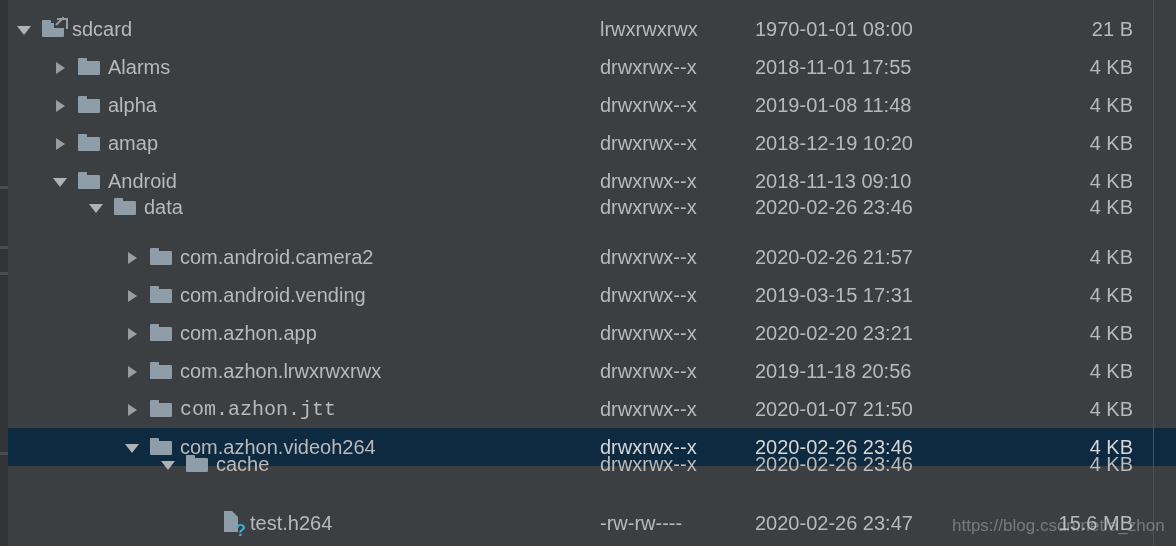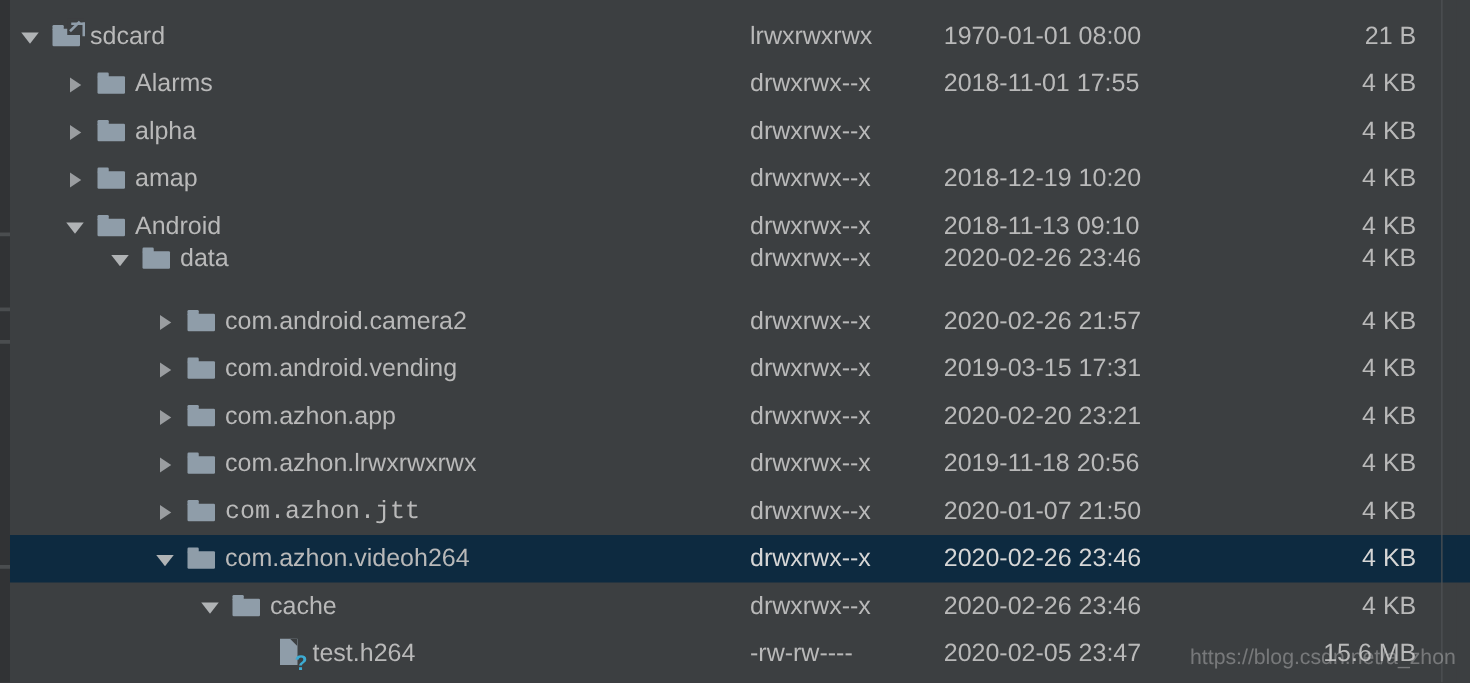--- a/index.html
+++ b/index.html
@@ -182,20 +182,21 @@
         <div class="date-cell cell">2018-11-01 17:55</div>
         <div class="size-cell cell">4 KB</div>
       </div>
       <div class="row" style="top: 86px;">
         <div class="name-cell" style="padding-left: 44px;">
           <span class="twisty collapsed"></span>
           <span class="icon folder"></span>
           <span class="name-text">alpha</span>
         </div>
         <div class="perm-cell cell">drwxrwx--x</div>
+        <div class="date-cell cell">2019-01-08 11:48</div>
         <div class="size-cell cell">4 KB</div>
       </div>
       <div class="row" style="top: 124px;">
         <div class="name-cell" style="padding-left: 44px;">
           <span class="twisty collapsed"></span>
           <span class="icon folder"></span>
           <span class="name-text">amap</span>
         </div>
         <div class="perm-cell cell">drwxrwx--x</div>
         <div class="date-cell cell">2018-12-19 10:20</div>
@@ -274,40 +275,40 @@
       <div class="row selected" style="top: 428px;">
         <div class="name-cell" style="padding-left: 116px;">
           <span class="twisty expanded"></span>
           <span class="icon folder"></span>
           <span class="name-text">com.azhon.videoh264</span>
         </div>
         <div class="perm-cell cell">drwxrwx--x</div>
         <div class="date-cell cell">2020-02-26 23:46</div>
         <div class="size-cell cell">4 KB</div>
       </div>
-      <div class="row" style="top: 466px;">
+      <div class="row" style="top: 445px;">
         <div class="name-cell" style="padding-left: 152px;">
           <span class="twisty expanded"></span>
           <span class="icon folder"></span>
           <span class="name-text">cache</span>
         </div>
         <div class="perm-cell cell">drwxrwx--x</div>
         <div class="date-cell cell">2020-02-26 23:46</div>
         <div class="size-cell cell">4 KB</div>
       </div>
       <div class="row" style="top: 504px;">
         <div class="name-cell" style="padding-left: 188px;">
           <span class="twisty none"></span>
           <span class="icon file">
             <span class="qmark">?</span>
           </span>
           <span class="name-text">test.h264</span>
         </div>
         <div class="perm-cell cell">-rw-rw----</div>
-        <div class="date-cell cell">2020-02-05 23:47</div>
+        <div class="date-cell cell">2020-02-26 23:47</div>
         <div class="size-cell cell">15.6 MB</div>
       </div>
     </div>
 
   <div class="right-divider"></div>
 
   <div class="watermark">https://blog.csdn.net/a_zhon</div>
 </div>
 
 </body></html>

